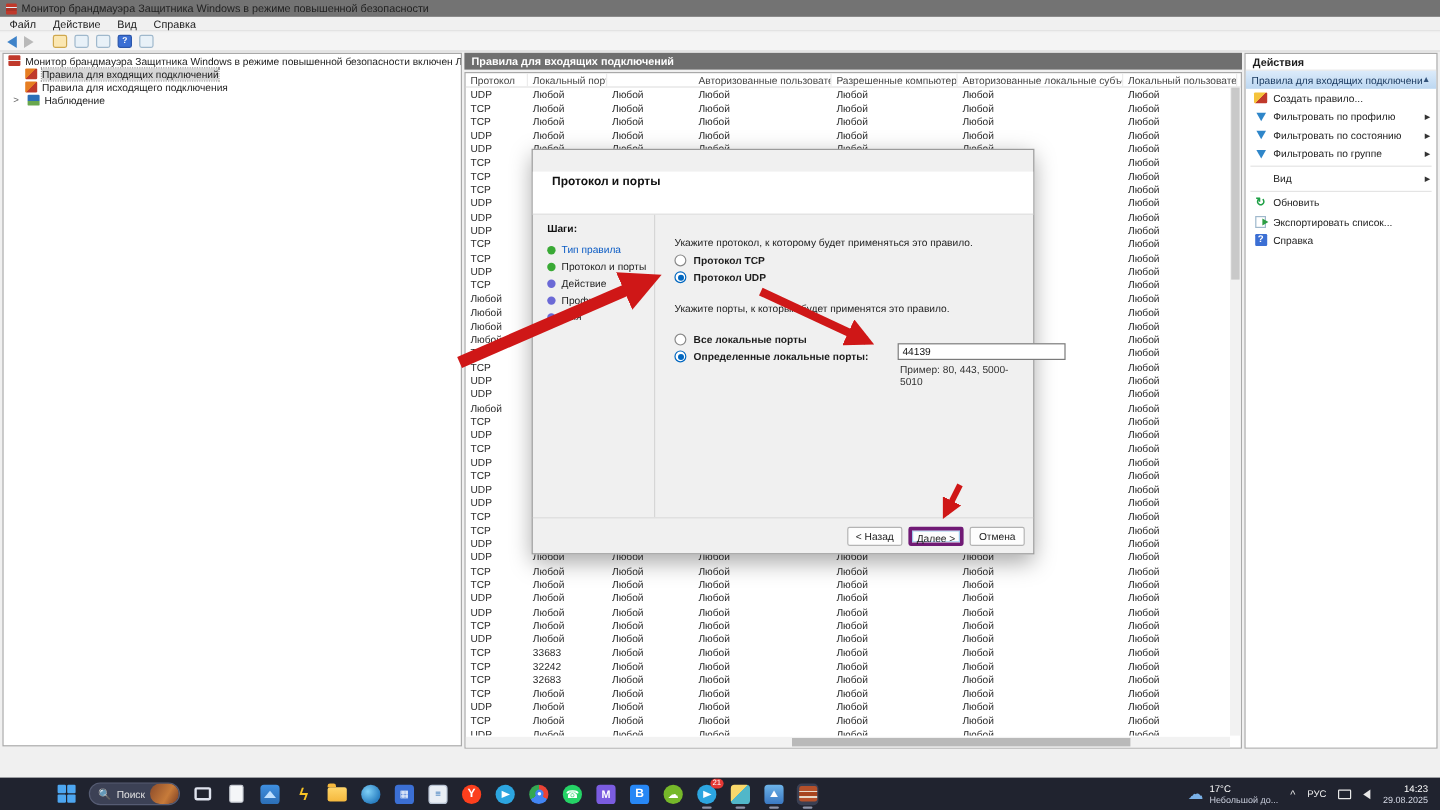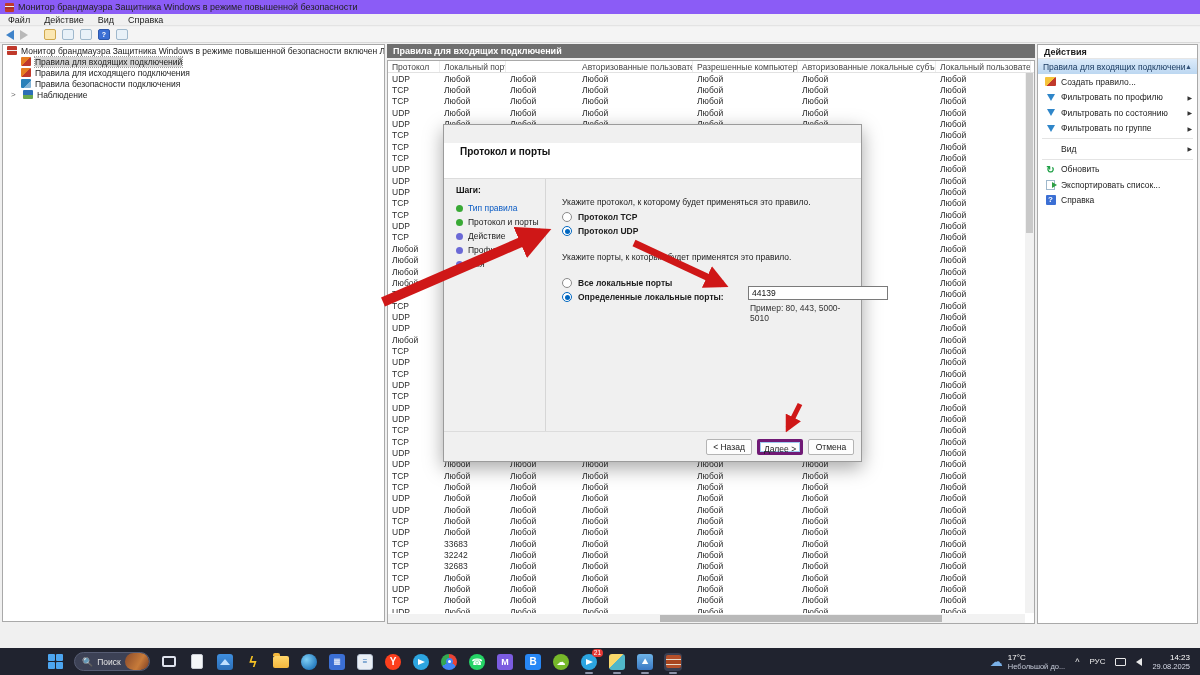--- a/index.html
+++ b/index.html
@@ -2,21 +2,21 @@
 <html><head>
 <meta charset="utf-8">
 <style>
   * { margin:0; padding:0; box-sizing:border-box; }
   html,body { width:1200px; height:675px; overflow:hidden; }
   body { font-family:"Liberation Sans", sans-serif; background:#f0f0f0; position:relative; }
   .screen { position:absolute; inset:0; width:1200px; height:675px; }
 
   
   .window { position:absolute; left:0; top:0; width:1200px; height:648px; background:#f0f0f0; }
-  .titlebar { position:absolute; left:0; top:0; right:0; height:14px; display:flex; align-items:center; gap:4px; padding-left:5px; background:#8b5cf6; }
+  .titlebar { position:absolute; left:0; top:0; right:0; height:14px; display:flex; align-items:center; gap:4px; padding-left:5px; background:#737373; }
   .titlebar .title { font-size:9px; color:#222; white-space:nowrap; }
   .fw-ico { width:9px; height:9px; border-radius:1px; background:linear-gradient(#c0392b 0 33%, #e8eef5 33% 40%, #a93226 40% 66%, #e8eef5 66% 72%, #c0392b 72% 100%); flex:0 0 auto; }
   .menubar { position:absolute; left:0; top:14px; right:0; height:12px; display:flex; gap:14px; padding-left:8px; align-items:center; border-bottom:1px solid #e3e3e3; }
   .menu-item { font-size:9px; color:#222; }
   .toolbar { position:absolute; left:0; top:27px; right:0; height:16px; display:flex; align-items:center; gap:6px; padding-left:6px; border-bottom:1px solid #d9d9d9; background:#f4f4f4; }
   .tb-arrow-l { width:0; height:0; border-top:5px solid transparent; border-bottom:5px solid transparent; border-right:8px solid #3f83c9; }
   .tb-arrow-r { width:0; height:0; border-top:5px solid transparent; border-bottom:5px solid transparent; border-left:8px solid #b9b9b9; }
   .tb-ico { width:12px; height:11px; border:1px solid #9fb8cc; border-radius:2px; background:#e8f1f8; font-size:7px; color:#35607e; text-align:center; line-height:10px; }
   .tb-ico.y { background:#fbe7b2; border-color:#cfa84e; color:#7a5b14; }
   .tb-ico.h { background:#3b6fd4; border-color:#2c57ab; color:#fff; font-weight:bold; }
@@ -184,24 +184,20 @@
       </div>
       <div id="tree-children">
           <div class="tree-row child selected">
             <div class="t-ico t-in"></div>
             <span class="lbl">Правила для входящих подключений</span>
           </div>
           <div class="tree-row child">
             <div class="t-ico t-in"></div>
             <span class="lbl">Правила для исходящего подключения</span>
           </div>
-          <div class="tree-row child">
-            <div class="t-ico t-sec"></div>
-            <span class="lbl">Правила безопасности подключения</span>
-          </div>
           <div class="tree-row child" style="padding-left: 8px;">
             <span class="expander">&gt;</span>
             <div class="t-ico t-mon"></div>
             <span class="lbl">Наблюдение</span>
           </div>
         </div>
     </div>
 
     <div class="center">
       <div class="center-header">Правила для входящих подключений</div>

